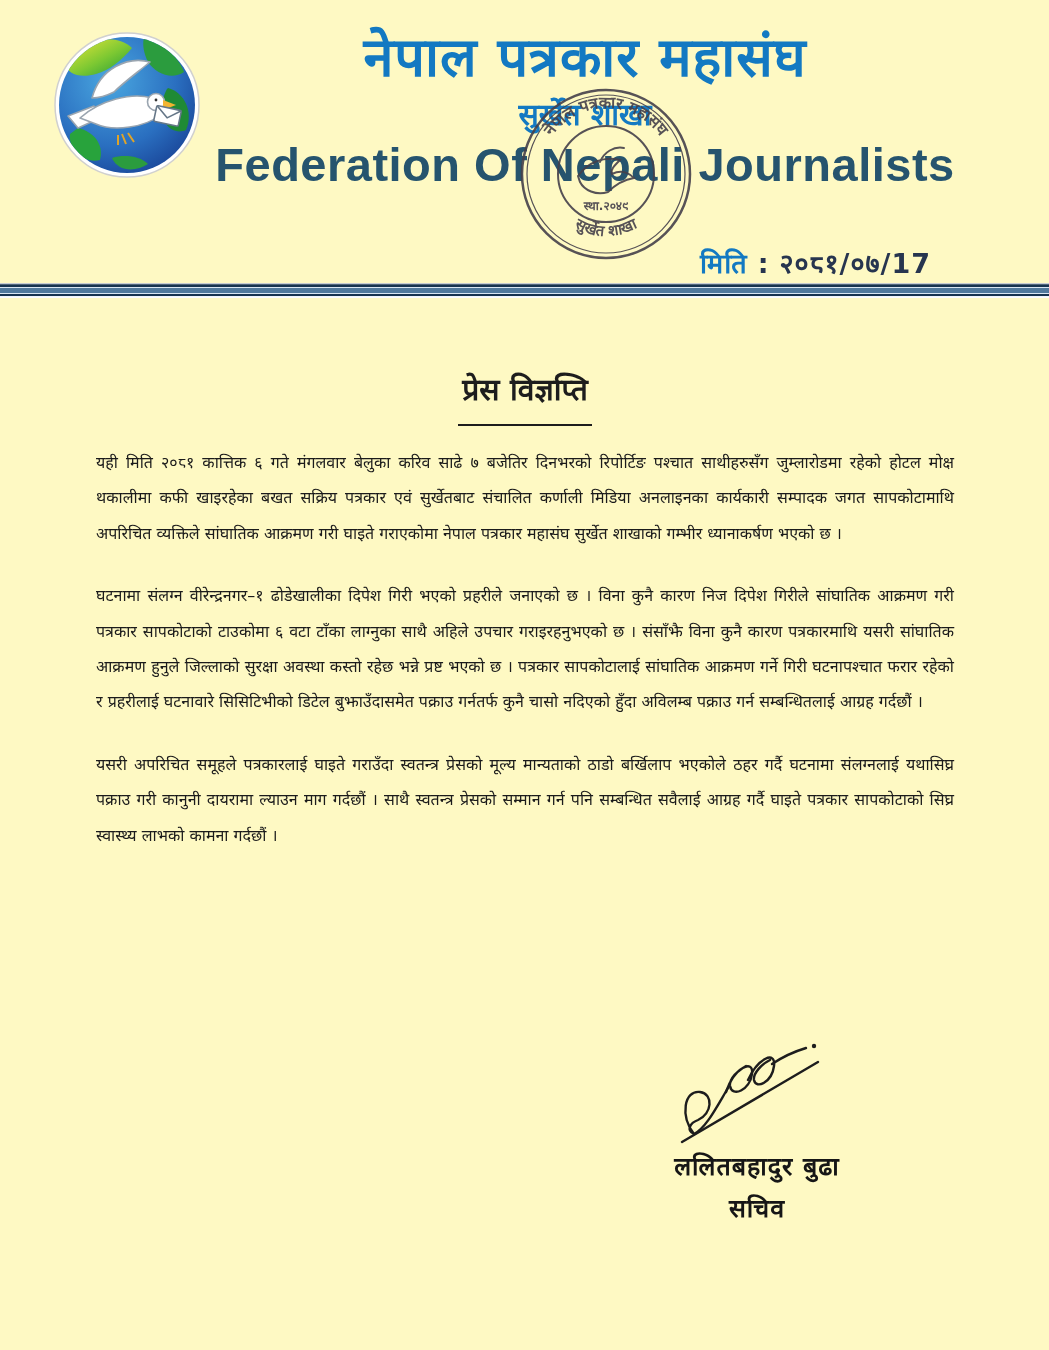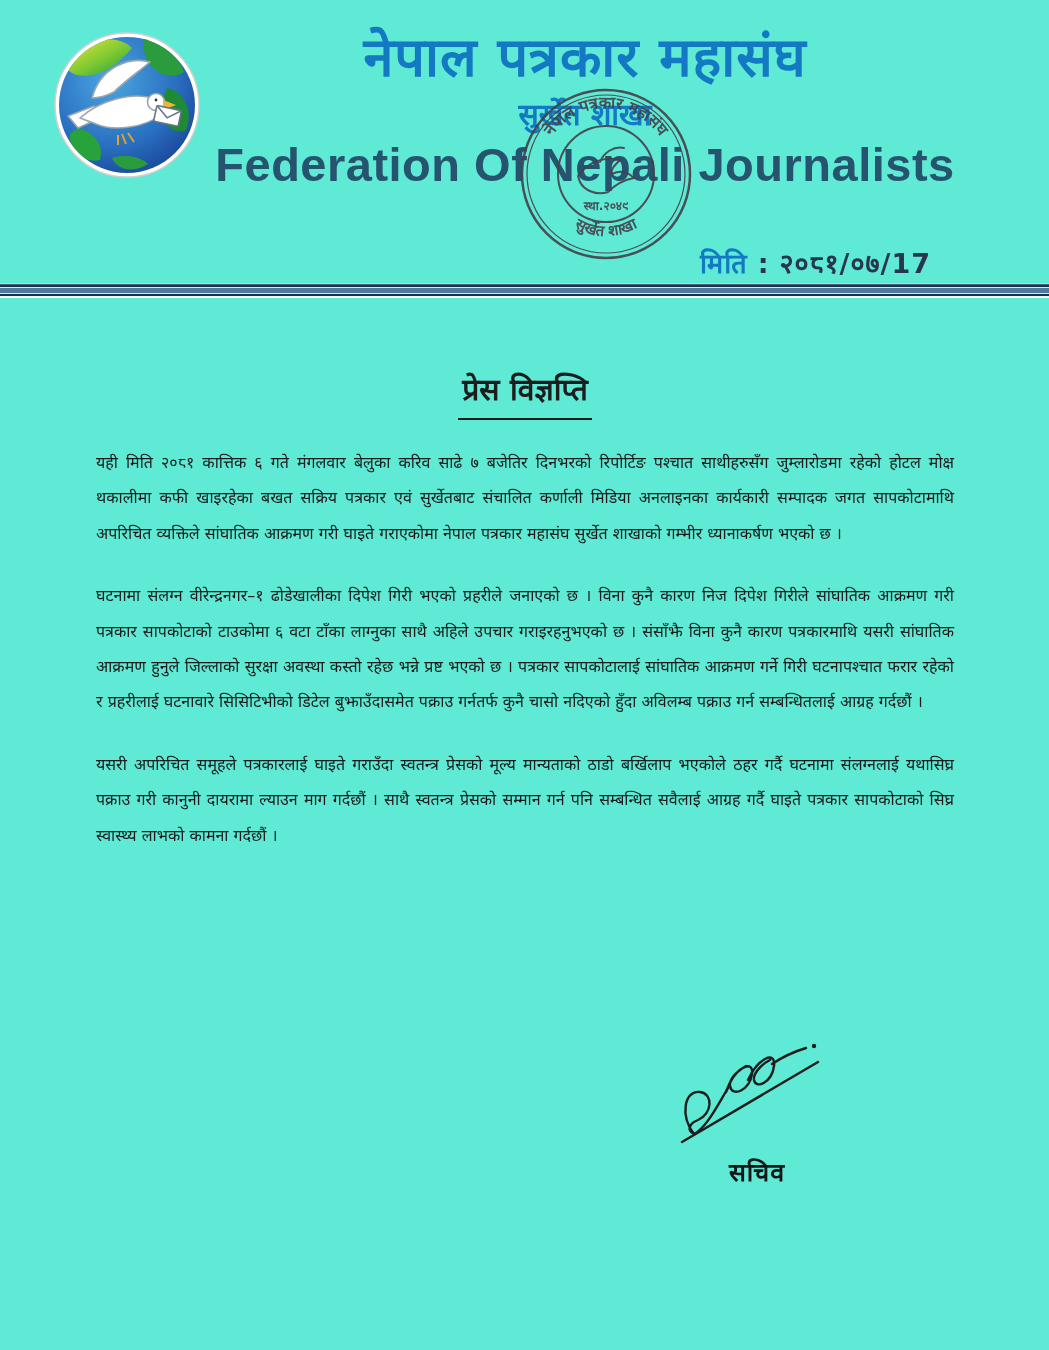--- a/index.html
+++ b/index.html
@@ -1,19 +1,19 @@
 <!DOCTYPE html>
 <html lang="ne"><head>
 <meta charset="utf-8">
 <style>
   * { margin:0; padding:0; box-sizing:border-box; }
   body { background:#e8e8e8; font-family:"DejaVu Sans", sans-serif; }
   .page {
     position:relative; width:1049px; height:1350px; margin:0 auto;
-    background:#5eead4; overflow:hidden;
+    background:#fef9c3; overflow:hidden;
   }
 
   
   .logo { position:absolute; left:52px; top:30px; width:150px; height:150px; }
   .header-text { position:absolute; left:145px; top:26px; width:880px; text-align:center; }
   .np-title {
     font-size:54px; font-weight:bold; color:#1379c2; letter-spacing:1px;
     line-height:64px;
   }
   .branch {
@@ -42,21 +42,21 @@
       #d8e6f2 10px, #d8e6f2 11px,
       #16334f 11px, #16334f 13px,
       #eaf3fa 13px, #ffffff 15px);
   }
 
   
   .body-area { position:absolute; top:368px; left:96px; width:858px; }
   .doc-title { text-align:center; margin-bottom:36px; }
   .doc-title span {
     font-size:30px; font-weight:bold; color:#1d1d1d;
-    border-bottom:2px solid #1d1d1d; padding:0 4px 11px 4px;
+    border-bottom:2px solid #1d1d1d; padding:0 4px 17px 4px;
   }
   .body-area p {
     font-size:16px; line-height:35.4px; color:#1b1b1b;
     text-align:justify; margin-bottom:27px;
   }
 
   
   .sig-block { position:absolute; top:1036px; right:132px; width:320px; text-align:center; }
   .sig-scribble { width:200px; height:110px; margin:0 auto; display:block; }
   .sig-name { font-size:25px; font-weight:600; color:#161616; margin-top:2px; letter-spacing:1px; }
@@ -157,16 +157,17 @@
     <svg class="sig-scribble" viewBox="0 0 170 110" aria-hidden="true">
       <g stroke="#1d1d1d" stroke-width="2.4" fill="none" stroke-linecap="round" stroke-linejoin="round">
         <path d="M22,98 C8,80 12,54 28,56 C42,58 40,78 26,84 C18,87 14,94 22,98 C34,92 44,72 56,52"></path>
         <path d="M54,56 C62,32 82,22 80,38 C78,54 60,62 58,50 C57,43 66,34 74,30"></path>
         <path d="M76,44 C86,22 104,14 102,30 C100,46 84,54 82,44 C81,37 90,28 98,24"></path>
         <path d="M100,28 C112,20 124,15 134,12"></path>
         <circle cx="142" cy="10" r="2.2" fill="#1d1d1d" stroke="none"></circle>
         <path d="M10,106 L146,26"></path>
       </g>
     </svg>
+    <div class="sig-name">ललितबहादुर बुढा</div>
     <div class="sig-role">सचिव</div>
   </div>
 
 </div>
 
 </body></html>

